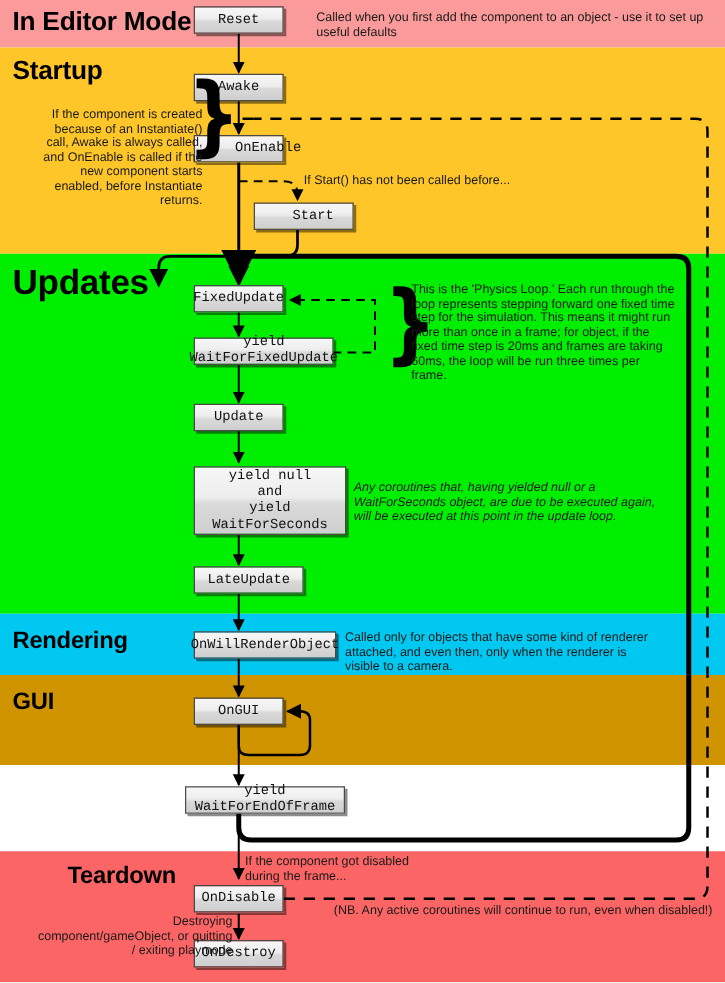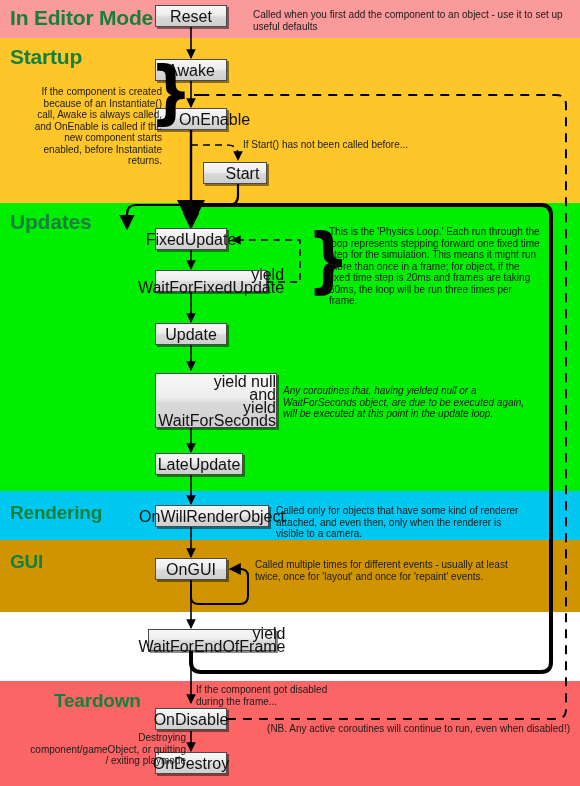--- a/index.html
+++ b/index.html
@@ -8,47 +8,48 @@
 
   .band{position:absolute;left:0;width:580px;}
   #band-editor   {top:0;   height:38px;  background:#fb9a9a;}
   #band-startup  {top:38px;height:165px; background:#ffc629;}
   #band-updates  {top:203px;height:288px;background:#00ee00;}
   #band-rendering{top:491px;height:49px; background:#00c8f0;}
   #band-gui      {top:540px;height:72px; background:#cf9400;}
   #band-white    {top:612px;height:69px; background:#ffffff;}
   #band-teardown {top:681px;height:105px;background:#fb6565;}
 
-  .band-title{position:absolute;font-weight:bold;color:#15803d;letter-spacing:-0.2px;}
+  .band-title{position:absolute;font-weight:bold;color:#000000;letter-spacing:-0.2px;}
   #t-editor   {left:10px;top:6px;  font-size:21px;}
   #t-startup  {left:10px;top:45px; font-size:21px;}
-  #t-updates  {left:10px;top:210px;font-size:21px;}
+  #t-updates  {left:10px;top:210px;font-size:28px;}
   #t-rendering{left:10px;top:502px;font-size:19px;}
   #t-gui      {left:10px;top:551px;font-size:19px;}
   #t-teardown {left:10px;top:690px;font-size:19px;margin-left:44px;}
 
   
   #wires{position:absolute;left:0;top:0;width:580px;height:786px;}
 
   
   .node{
     position:absolute;
     box-sizing:border-box;
     background:linear-gradient(to bottom,#f7f7f7 0%,#ededed 45%,#d9d9d9 55%,#cfcfcf 100%);
     border:1px solid #4a4a4a;
     box-shadow:2px 2px 0 rgba(0,0,0,0.45);
     color:#111;
-    font-size:16px;
+    font-size:11px;
     display:flex;
     align-items:center;
     justify-content:center;
-    text-align:right;
+    text-align:center;
     line-height:13px;
     white-space:pre-line;
     z-index:4;
+    font-family:Liberation Mono, monospace;
   }
 
   
   .note{position:absolute;font-size:10px;line-height:11.5px;color:#1a1a1a;z-index:5;}
   .note.right{text-align:left;}
   .note.rt   {text-align:right;}
 
   .brace{position:absolute;font-weight:bold;color:#000;z-index:5;
          font-family:"DejaVu Sans",sans-serif;line-height:1;}
 </style>
@@ -122,21 +123,21 @@
 
   <div class="brace" style="left:146px;top:57px;font-size:70px;transform:scaleX(0.85);">}</div>
   <div class="brace" style="left:302px;top:222px;font-size:74px;transform:scaleX(0.8) scaleY(0.95);">}</div>
 
   <div class="node" style="left:155px;top:5px;width:72px;height:22px;">Reset</div>
 
   <div class="node" style="left:155px;top:59px;width:72px;height:22px;">Awake</div>
 
   <div class="node" style="left:155px;top:108px;width:72px;height:22px;padding-left:47px;">OnEnable</div>
 
-  <div class="node" style="left:203px;top:162px;width:64px;height:22px;padding-left:15px;">Start</div>
+  <div class="node" style="left:203px;top:162px;width:80px;height:22px;padding-left:15px;">Start</div>
 
   <div class="node" style="left:155px;top:228px;width:72px;height:22px;">FixedUpdate</div>
 
   <div class="node" style="left:155px;top:270px;width:112px;height:22px;">yield WaitForFixedUpdate</div>
 
   <div class="node" style="left:155px;top:323px;width:72px;height:22px;">Update</div>
 
   <div class="node" style="left:155px;top:373px;width:122px;height:55px;">yield null
 and
 yield WaitForSeconds</div>
@@ -158,21 +159,20 @@
   <div class="note rt" style="left:26px;top:86px;width:136px;">If the component is created because of an Instantiate() call, Awake is always called, and OnEnable is called if the new component starts enabled, before Instantiate returns.</div>
 
   <div class="note right" style="left:243px;top:139px;width:260px;">If Start() has not been called before...</div>
 
   <div class="note right" style="left:329px;top:226px;width:212px;">This is the 'Physics Loop.' Each run through the loop represents stepping forward one fixed time step for the simulation. This means it might run more than once in a frame; for object, if the fixed time step is 20ms and frames are taking 60ms, the loop will be run three times per frame.</div>
 
   <div class="note right" style="left:283px;top:385px;width:248px;font-style:italic;">Any coroutines that, having yielded null or a WaitForSeconds object, are due to be executed again, will be executed at this point in the update loop.</div>
 
   <div class="note right" style="left:276px;top:505px;width:250px;">Called only for objects that have some kind of renderer attached, and even then, only when the renderer is visible to a camera.</div>
 
-  <div class="note right" style="left:255px;top:559px;width:266px;">Called multiple times for different events - usually at least twice, once for 'layout' and once for 'repaint' events.</div>
 
   <div class="note right" style="left:196px;top:684px;width:150px;">If the component got disabled during the frame...</div>
 
 
   <div class="note rt" style="left:260px;top:723px;width:310px;">(NB. Any active coroutines will continue to run, even when disabled!)</div>
 
   <div class="note rt" style="left:30px;top:732px;width:156px;">Destroying component/gameObject, or quitting / exiting playmode</div>
 
 </div>
 

